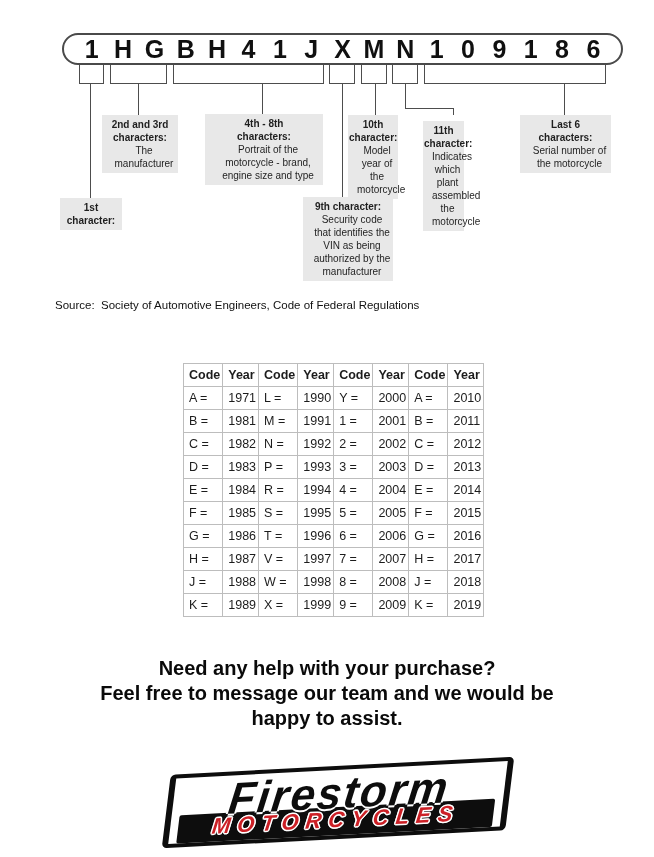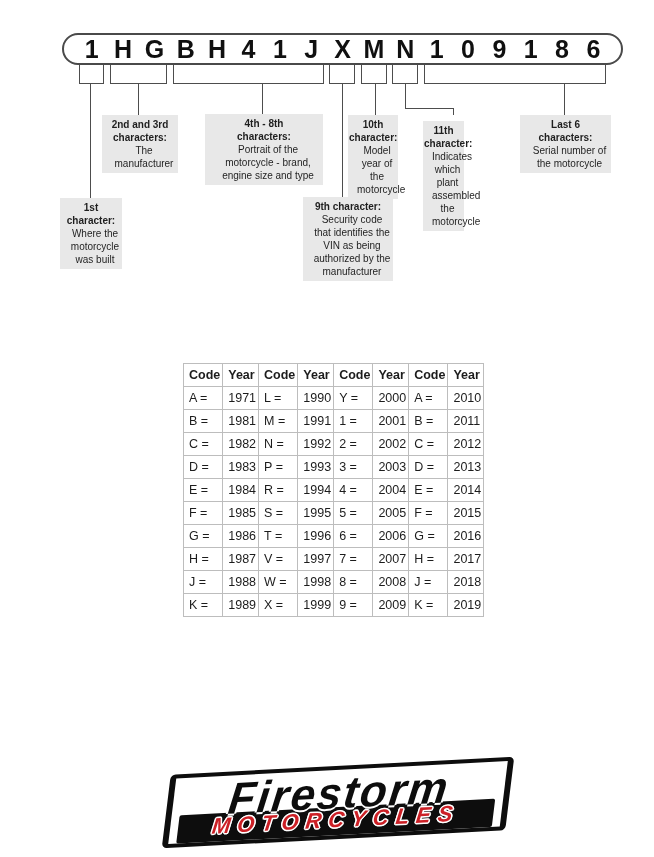--- a/index.html
+++ b/index.html
@@ -125,21 +125,20 @@
   <div class="vline" style="left:342px; top:84px; height:113px;"></div>
   <div class="vline" style="left:375px; top:84px; height:31px;"></div>
   <div class="vline" style="left:405px; top:84px; height:24px;"></div>
   <div class="hline" style="left:405px; top:108px; width:49px;"></div>
   <div class="vline" style="left:453px; top:108px; height:7px;"></div>
   <div class="vline" style="left:564px; top:84px; height:31px;"></div>
 
   <div class="callout" style="left:60px; top:198px; width:62px;">
     <span class="callout-title">1st
 character:</span>
-    <span class="callout-body">Where the motorcycle was built</span>
   </div>
   <div class="callout" style="left:102px; top:115px; width:76px;">
     <span class="callout-title">2nd and 3rd
 characters:</span>
     <span class="callout-body">The manufacturer</span>
   </div>
   <div class="callout" style="left:205px; top:114px; width:118px;">
     <span class="callout-title">4th - 8th
 characters:</span>
     <span class="callout-body">Portrait of the motorcycle - brand, engine size and type</span>
@@ -157,20 +156,21 @@
     <span class="callout-title">11th
 character:</span>
     <span class="callout-body">Indicates which plant assembled the motorcycle</span>
   </div>
   <div class="callout" style="left:520px; top:115px; width:91px;">
     <span class="callout-title">Last 6
 characters:</span>
     <span class="callout-body">Serial number of the motorcycle</span>
   </div>
 
+  <div class="source-note">Source:  Society of Automotive Engineers, Code of Federal Regulations</div>
 
   <table class="year-table">
     <colgroup>
       <col style="width:39px">
         <col style="width:34px">
       <col style="width:37px">
         <col style="width:32px">
       <col style="width:38px">
         <col style="width:31px">
       <col style="width:38px">
@@ -285,20 +285,23 @@
           <td>X =</td>
           <td>1999</td>
           <td>9 =</td>
           <td>2009</td>
           <td>K =</td>
           <td>2019</td>
         </tr>
       </tbody>
   </table>
 
+  <div class="help-message">Need any help with your purchase?
+Feel free to message our team and we would be
+happy to assist.</div>
 
   <div class="logo">
     <div class="logo-sticker">
       <div class="logo-inner">
         <div class="logo-name">Firestorm</div>
         <div class="logo-band">
           <span>MOTORCYCLES</span>
         </div>
       </div>
     </div>

